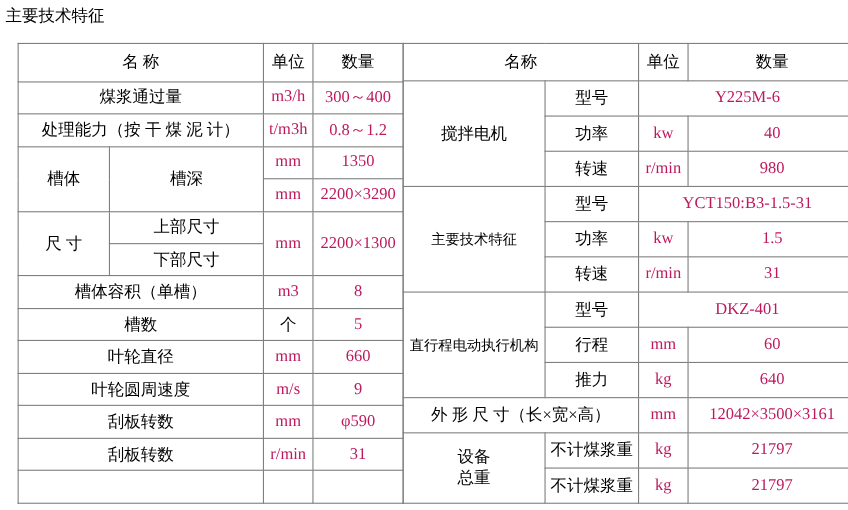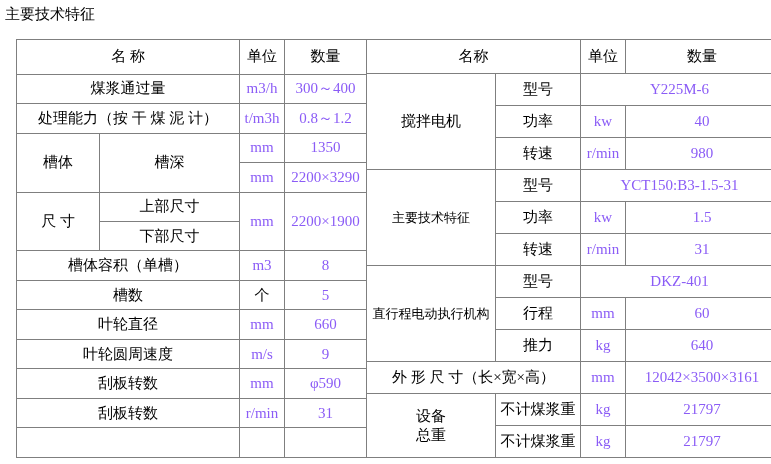--- a/index.html
+++ b/index.html
@@ -36,21 +36,21 @@
     vertical-align: middle;
     padding: 0 2px;
     font-size: 15px;
     color: #000000;
     overflow: hidden;
   }
   tr.hdr td { height: 33px; }
   table.left  tr.body td { height: 28px; font-family: Liberation Serif, serif; }
   table.right tr.body td { height: 31px; }
   .num {
-    color: #8b5cf6;
+    color: #be185d;
     font-family: "Liberation Serif", serif;
   }
   .fit { font-size: 13px; }
   .two-line span { display: block; line-height: 1.25; }
 </style>
 </head>
 <body>
 
 <div class="page-title">主要技术特征</div>
 
@@ -86,21 +86,21 @@
       <td class="num">1350</td>
     </tr>
     <tr class="body">
       <td class="num">mm</td>
       <td class="num">2200×3290</td>
     </tr>
     <tr class="body">
       <td rowspan="2">尺 寸</td>
       <td>上部尺寸</td>
       <td class="num" rowspan="2">mm</td>
-      <td class="num" rowspan="2">2200×1900</td>
+      <td class="num" rowspan="2">2200×1300</td>
     </tr>
     <tr class="body">
       <td>下部尺寸</td>
     </tr>
     <tr class="body">
       <td colspan="2">槽体容积（单槽）</td>
       <td class="num">m3</td>
       <td class="num">8</td>
     </tr>
     <tr class="body">

